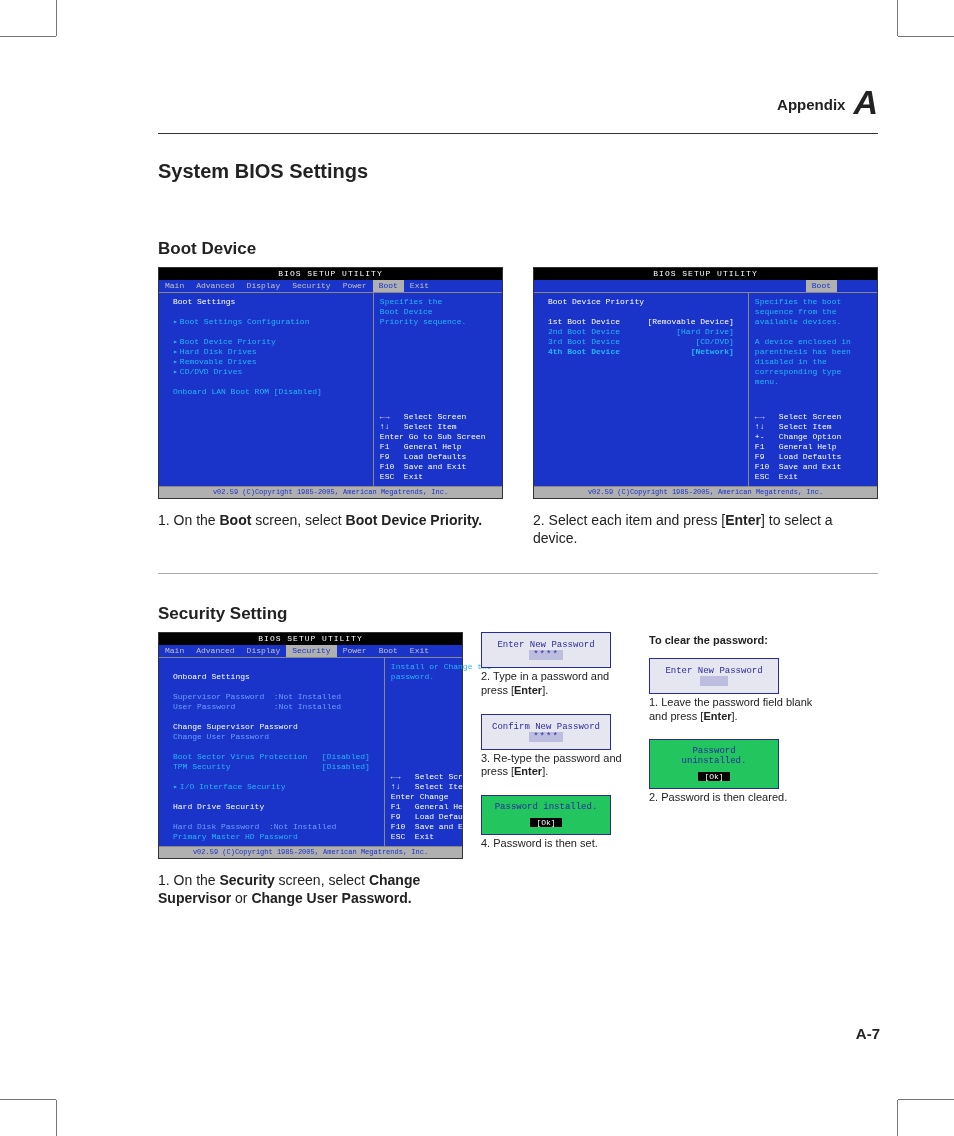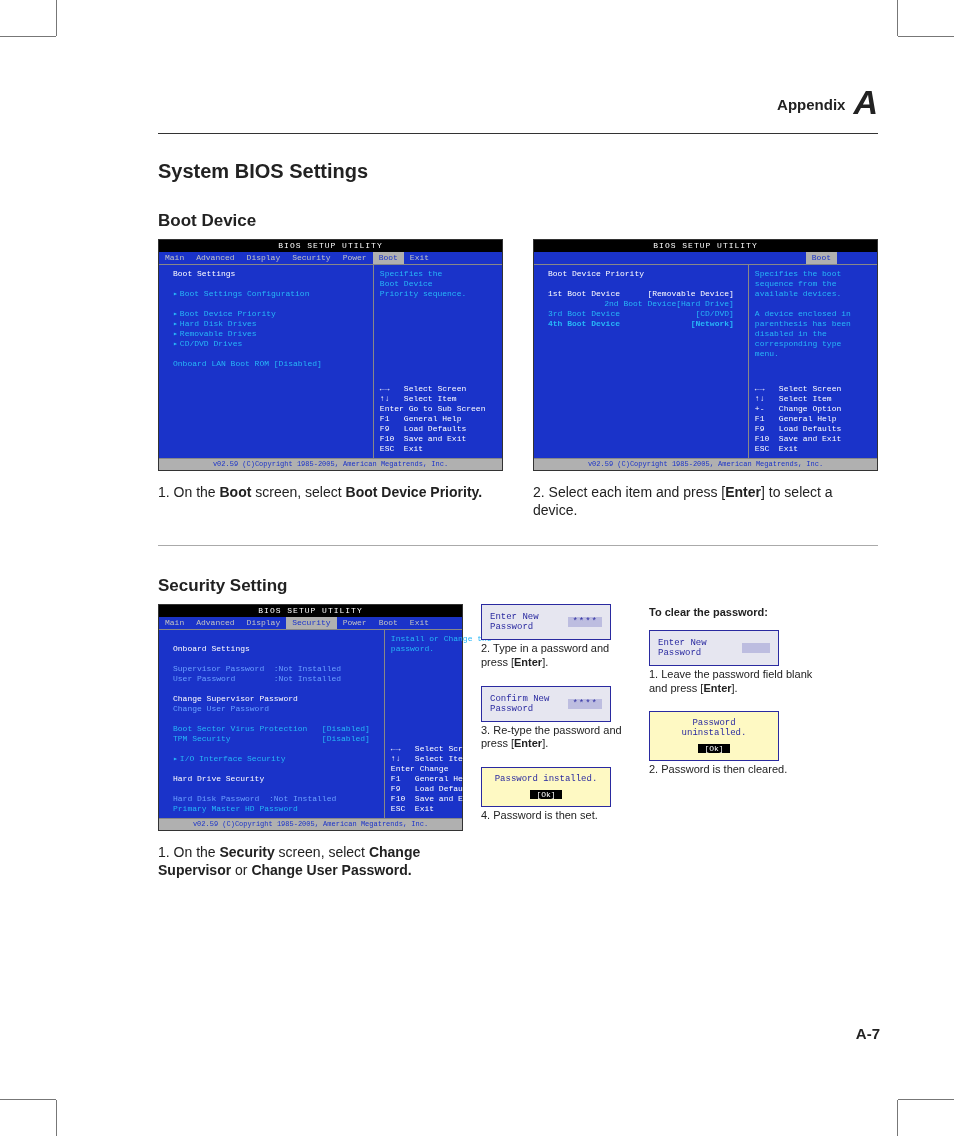--- a/index.html
+++ b/index.html
@@ -23,21 +23,21 @@
   .page {
     position: absolute;
     left: 158px;
     top: 85px;
     width: 720px;
   }
   .hdr-row { display:flex; align-items:flex-end; border-bottom:1px solid #333; padding-bottom:14px; margin-bottom:26px;}
   .hdr-row .spacer { flex:1; }
   .hdr-appendix { font-size:15px; font-weight:bold; margin-right:8px; padding-bottom:6px;}
   .hdr-A { font-size:34px; font-weight:900; font-style:italic; line-height:1; }
-  h1.h1 { font-size:20px; font-weight:bold; margin-bottom:28px; }
+  h1.h1 { font-size:20px; font-weight:bold; margin-bottom:56px; }
   h2.h2 { font-size:17px; font-weight:bold; margin-bottom:8px; }
 
   .row2 { display:flex; gap:30px; }
   .col { flex:1 1 0; min-width:0; }
 
   
   .bios {
     border:1px solid #333;
     font-family: "Courier New", monospace;
     font-size:8px;
@@ -56,23 +56,23 @@
   .bios .right { flex:1; padding:4px 6px; color:#27b7f7; display:flex; flex-direction:column;}
   .bios .right .hints { margin-top:auto; color:#fff; }
   .bios .copyright { background:#b0b0b0; color:#1a33c9; text-align:center; padding:1px 0; font-size:7px;}
   .tri::before { content:"\25B8"; margin-right:2px; }
   .dim { color:#6aa0ff; }
   .caption { font-size:14px; margin-top:12px; line-height:1.3; }
 
   .divider { height:1px; background:#aaa; margin:26px 0 30px; }
 
   
-  .dlg { border:1px solid #2a2aa0; background:#e6e6f0; font-family:"Courier New",monospace; font-size:9px; color:#2a2aa0; padding:7px 8px; width:130px; display:flex; align-items:center; justify-content:space-between;}
+  .dlg { border:1px solid #2a2aa0; background:#e6e6f0; font-family:"Courier New",monospace; font-size:9px; color:#2a2aa0; padding:7px 8px; width:130px; display:flex; align-items:center; justify-content:space-between;flex-direction:column;}
   .dlg .stars { background:#bdbde0; padding:0 4px; letter-spacing:1px; }
-  .dlg-ok { border:1px solid #2a2aa0; background:#fef9c3; font-family:"Courier New",monospace; font-size:9px; color:#2a2aa0; padding:6px 8px; width:130px; text-align:center;}
+  .dlg-ok { border:1px solid #2a2aa0; background:#22c55e; font-family:"Courier New",monospace; font-size:9px; color:#2a2aa0; padding:6px 8px; width:130px; text-align:center;}
   .dlg-ok .okbtn { display:inline-block; background:#000; color:#fff; font-size:8px; padding:0 6px; margin-top:6px;}
   .subcap { font-size:11px; margin-top:2px; line-height:1.25; }
 
   .sec-cols { display:flex; gap:18px; align-items:flex-start; }
   .sec-left { width:305px; }
   .sec-mid { width:150px; }
   .sec-right { width:170px; }
   .sec-mid .grp, .sec-right .grp { margin-bottom:16px; }
 
   .pagenum { position:absolute; right:74px; bottom:94px; font-weight:bold; font-size:15px; }
@@ -152,21 +152,21 @@
         <div class="menubar" style="justify-content:flex-end; padding-right:40px;">
           <span class="active">Boot</span>
         </div>
         <div class="body">
           <div class="left">
             <div class="hdr">Boot Device Priority</div><br>
             <div style="display:flex;">
                 <span class="sel" style="flex:1">1st Boot Device</span>
                 <span class="sel">[Removable Device]</span>
               </div>
-            <div style="display:flex;text-align:right;">
+            <div style="display:flex;">
                 <span style="flex:1">2nd Boot Device</span>
                 <span>[Hard Drive]</span>
               </div>
             <div style="display:flex;">
                 <span style="flex:1">3rd Boot Device</span>
                 <span>[CD/DVD]</span>
               </div>
             <div style="display:flex;font-weight:bold;">
                 <span style="flex:1">4th Boot Device</span>
                 <span>[Network]</span>

